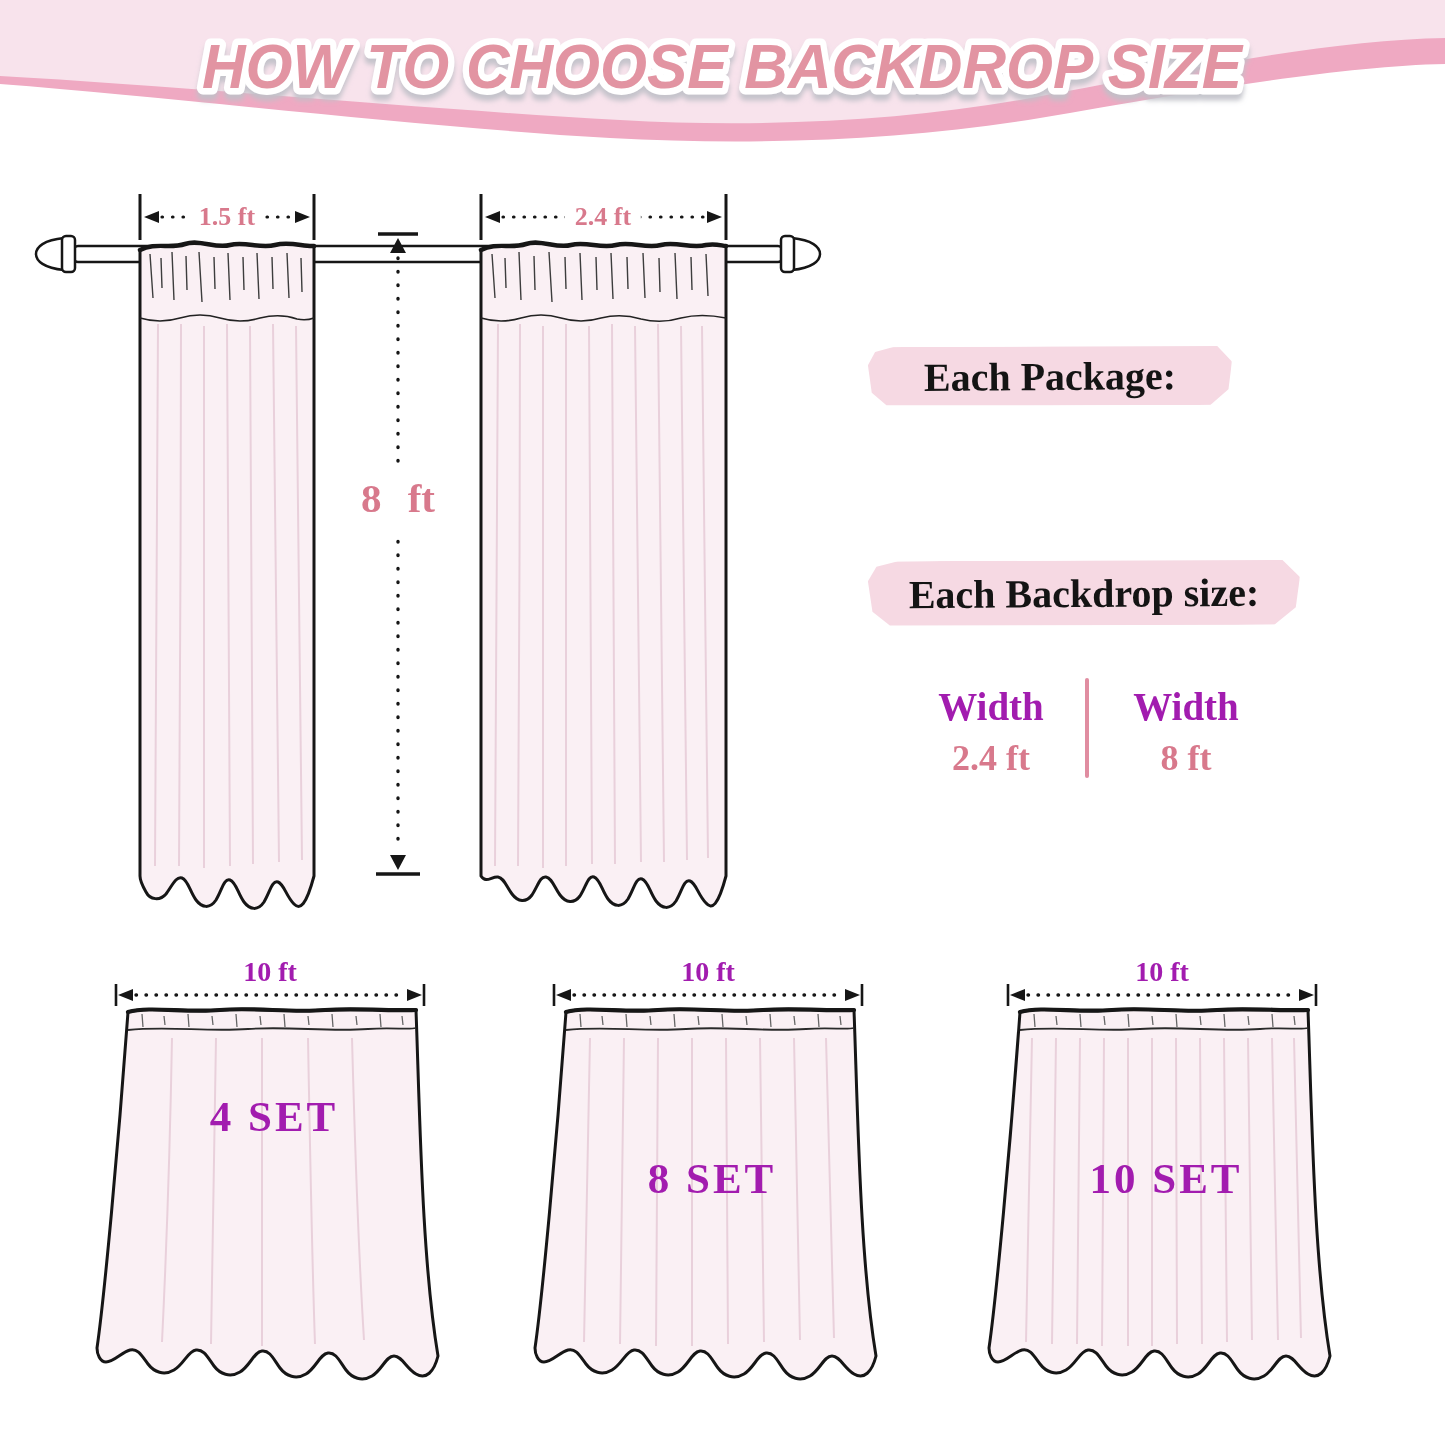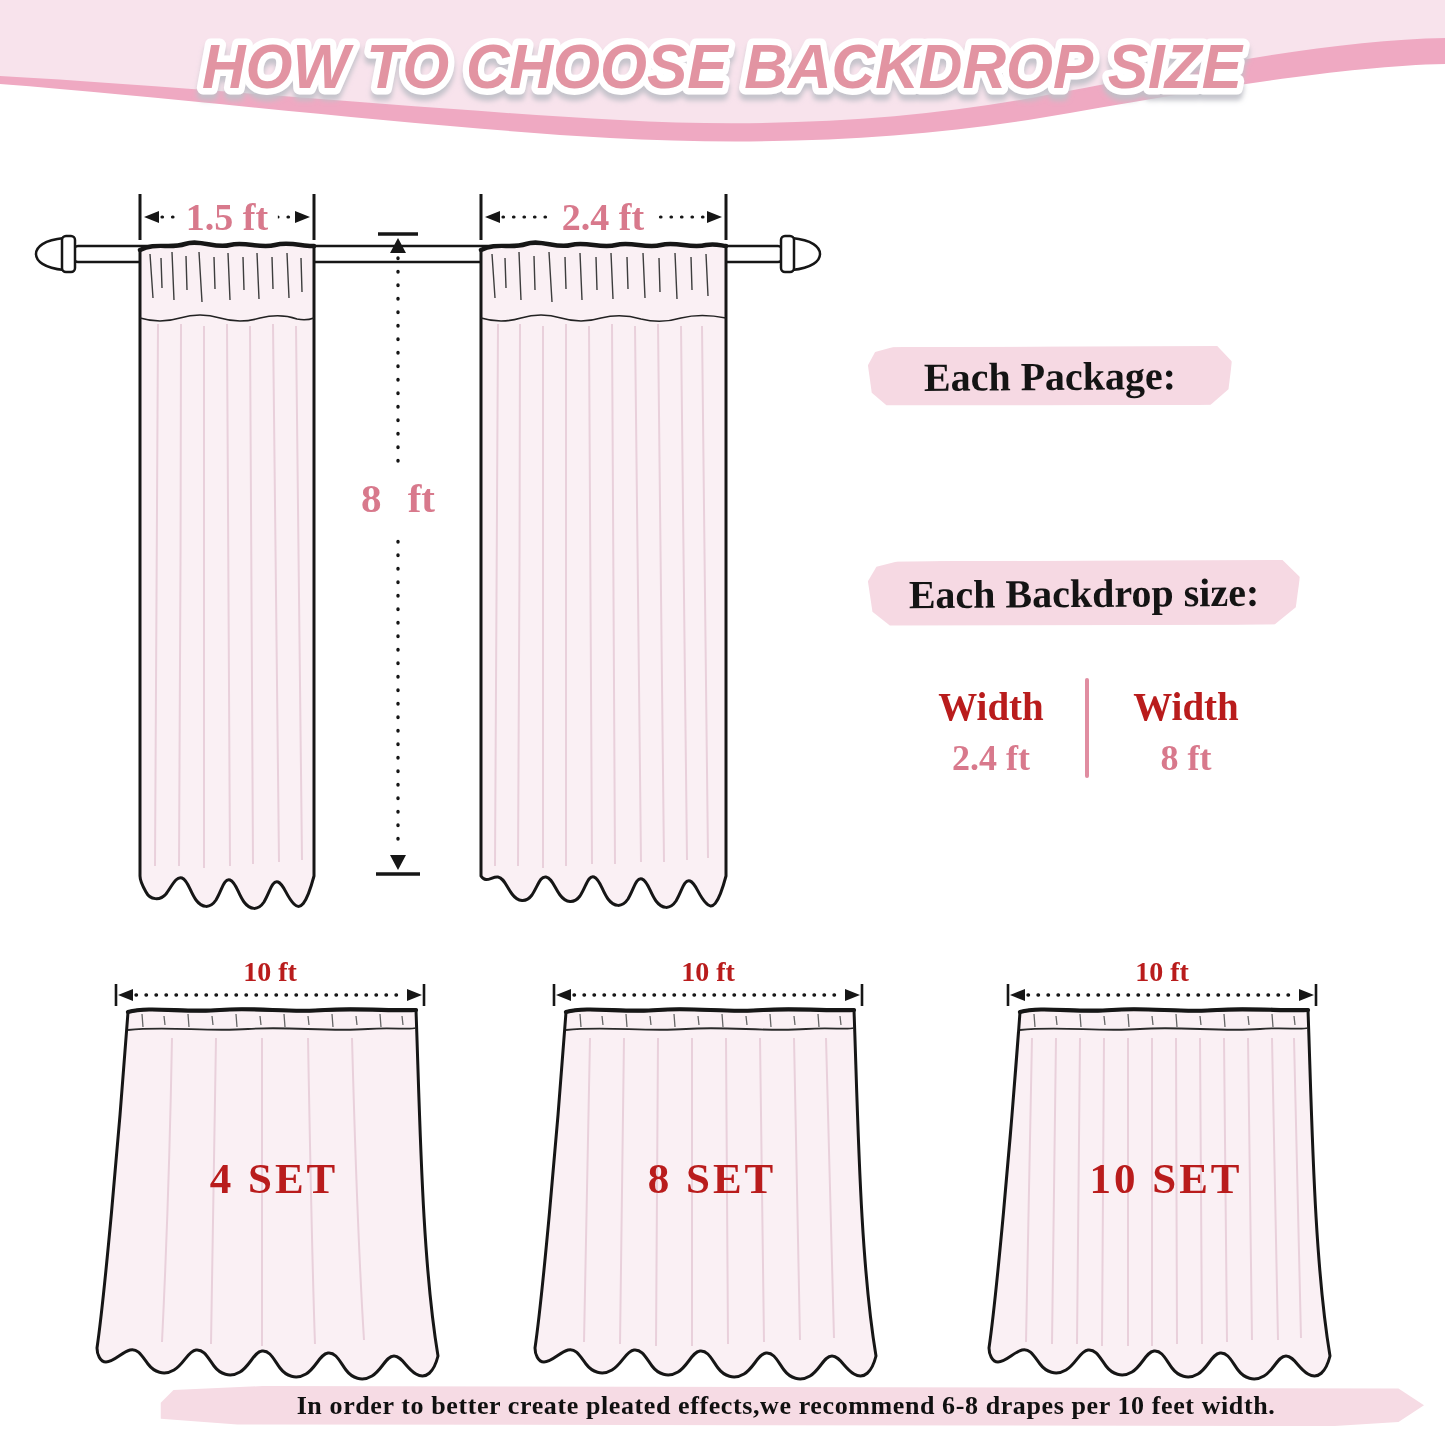--- a/index.html
+++ b/index.html
@@ -2,22 +2,22 @@
 <html><head>
 <meta charset="utf-8">
 <style>
   html,body{margin:0;padding:0;background:#ffffff;}
   .page{position:relative;width:1445px;height:1432px;background:#ffffff;overflow:hidden;
         font-family:"Liberation Serif",serif;}
   .art{position:absolute;left:0;top:0;}
   .lbl{position:absolute;transform:translate(-50%,-50%);white-space:nowrap;
        font-family:"Liberation Serif",serif;font-weight:bold;line-height:1;}
   .pink{color:#d8798c;}
-  .blk{color:#b91c1c;}
-  .dimtxt{font-size:38px;background:#ffffff;padding:2px 10px;text-align:center;}
+  .blk{color:#a21caf;}
+  .dimtxt{font-size:26px;background:#ffffff;padding:2px 10px;text-align:center;}
   .htxt{font-size:41px;background:#ffffff;padding:14px 8px;word-spacing:16px;}
   .tenft{font-size:28px;}
   .settxt{font-size:43px;letter-spacing:3px;}
   .brush{position:absolute;background:#f6d9e3;transform:rotate(-0.4deg);
          clip-path:polygon(0% 30%,2% 8%,7% 0%,96% 2%,100% 28%,99% 74%,94% 100%,5% 97%,1% 76%);
          display:flex;align-items:center;justify-content:center;}
   .brush .lbl2{font-family:"Liberation Serif",serif;font-weight:bold;color:#141414;white-space:nowrap;}
   .panels-big{font-size:58px;word-spacing:26px;}
   .wh{font-size:39px;}
   .val{font-size:36px;}
@@ -185,20 +185,17 @@
   <div class="lbl blk wh" style="left:991px;top:706px;">Width</div>
   <div class="lbl blk wh" style="left:1186px;top:706px;">Width</div>
   <div class="divider" style="left:1085px;top:678px;height:100px;"></div>
   <div class="lbl pink val" style="left:991px;top:758px;">2.4 ft</div>
   <div class="lbl pink val" style="left:1186px;top:758px;">8 ft</div>
 
   <div class="lbl blk tenft" style="left:270px;top:972px;">10 ft</div>
   <div class="lbl blk tenft" style="left:708px;top:972px;">10 ft</div>
   <div class="lbl blk tenft" style="left:1162px;top:972px;">10 ft</div>
 
-  <div class="lbl blk settxt" style="left:274px;top:1178px;">4 SET</div>
+  <div class="lbl blk settxt" style="left:274px;top:1116px;">4 SET</div>
   <div class="lbl blk settxt" style="left:712px;top:1178px;">8 SET</div>
   <div class="lbl blk settxt" style="left:1166px;top:1178px;">10 SET</div>
 
-  <div class="footer-band">
-    <span class="note">In order to better create pleated effects,we recommend 6-8 drapes per 10 feet width.</span>
-  </div>
 </div>
 
 </body></html>

